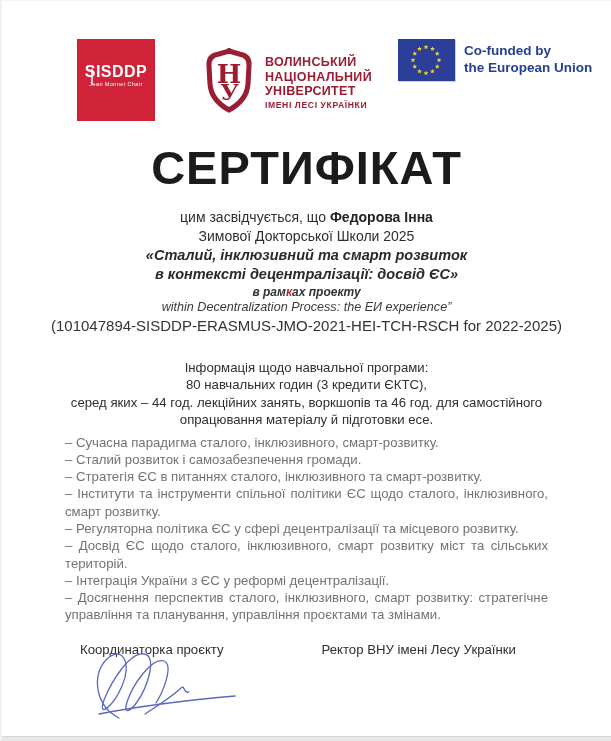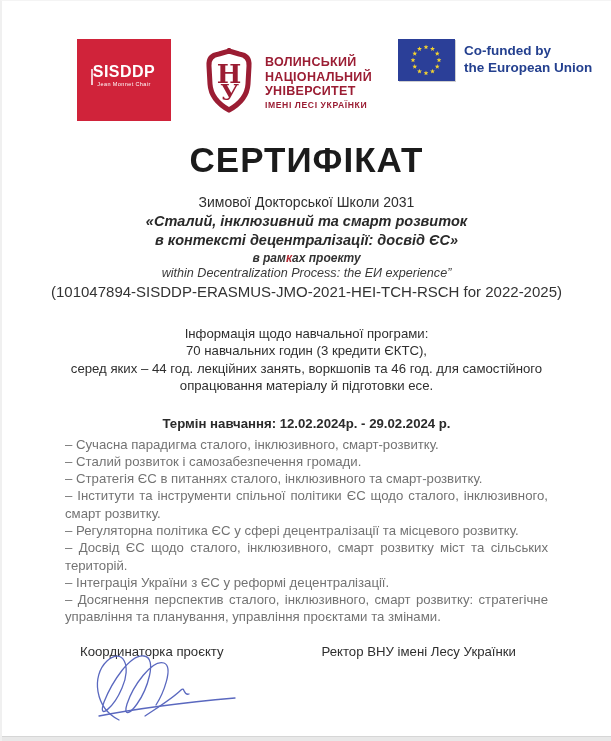--- a/index.html
+++ b/index.html
@@ -10,37 +10,37 @@
     border-left:2px solid #f0f0f0; border-top:1px solid #f4f4f4;
     overflow:hidden; color:#2e2e2e;
   }
   .bottom-edge {
     position:absolute; left:0; bottom:0; width:100%; height:5px;
     background:#e8e8e8; border-top:1px solid #d6d6d6;
   }
   
   .header { position:relative; height:122px; }
   .sisddp {
-    position:absolute; left:75px; top:38px; width:94px; height:82px;
+    position:absolute; left:75px; top:38px; width:78px; height:82px;
     background:#d0233a; display:flex; flex-direction:column;
     align-items:center; justify-content:center; padding-bottom:10px;
   }
   .sisddp .micro { position:absolute; left:14px; top:30px; width:2px; height:16px; background:rgba(255,255,255,.75); }
   .sisddp .big { color:#fff; font-weight:bold; font-size:16px; letter-spacing:.5px; line-height:16px; }
   .sisddp .small { color:#fff; font-size:5.5px; letter-spacing:.4px; margin-top:1px; }
   .uni { position:absolute; left:198px; top:47px; display:flex; }
   .uni .crest { width:58px; height:66px; }
   .uni .uni-text { margin-left:7px; padding-top:7px; color:#9b1d33; }
   .uni .uni-text .l { font-weight:bold; font-size:12.5px; line-height:14.5px; letter-spacing:.3px; }
   .uni .uni-text .l4 { font-weight:bold; font-size:8.6px; line-height:12px; letter-spacing:.6px; }
   .eu { position:absolute; left:396px; top:38px; display:flex; align-items:flex-start; }
   .eu .flag { width:57px; height:42px; box-shadow:1px 1px 0 #cfcfcf; }
   .eu .eu-text { margin-left:9px; padding-top:3px; color:#24408f; font-weight:bold; font-size:13.5px; line-height:17px; }
   
-  .title { text-align:center; margin-top:17px; font-size:35px; font-weight:bold; color:#1b1b1b; letter-spacing:1px; }
+  .title { text-align:center; margin-top:17px; font-size:47px; font-weight:bold; color:#1b1b1b; letter-spacing:1px; }
   .center { text-align:center; }
   .recipient { margin-top:13px; font-size:14px; line-height:19px; color:#2e2e2e; }
   .recipient b { color:#222; }
   .course { font-size:14.5px; font-weight:bold; font-style:italic; line-height:18.5px; color:#2a2a2a; }
   .within { font-size:12px; font-weight:bold; font-style:italic; margin-top:2px; color:#333; }
   .within .redk { color:#b02730; }
   .project { font-size:12.6px; font-style:italic; line-height:15.5px; color:#3a3a3a; margin-top:1px; }
   .code { font-size:15px; color:#333; margin-top:1px; font-style:normal; }
   .info { margin-top:25px; font-size:13.2px; line-height:17.5px; color:#2f2f2f; }
   .term { margin-top:21px; font-size:13.2px; font-weight:bold; color:#2a2a2a; }
@@ -105,41 +105,43 @@
       <div class="eu-text">
         <div>Co-funded by</div>
         <div>the European Union</div>
       </div>
     </div>
   </div>
 
   <div class="title">СЕРТИФІКАТ</div>
 
   <div class="recipient center">
-    <div>Зимової Докторської Школи 2031</div>
+    <div>
+      <span>цим засвідчується, що </span><b>Федорова Інна</b>
+    </div>
+    <div>Зимової Докторської Школи 2025</div>
     <div class="course">«Сталий, інклюзивний та смарт розвиток</div>
     <div class="course">в контексті децентралізації: досвід ЄС»</div>
   </div>
 
   <div class="center">
     <div class="within">
       <span>в рам</span><span class="redk">к</span><span>ах проекту</span>
     </div>
     <div class="project">within Decentralization Process: the EИ experience”</div>
     <div class="code">(101047894-SISDDP-ERASMUS-JMO-2021-HEI-TCH-RSCH for 2022-2025)</div>
   </div>
 
   <div class="info center">
     <div>Інформація щодо навчальної програми:</div>
-    <div>70 навчальних годин (3 кредити ЄКТС),</div>
+    <div>80 навчальних годин (3 кредити ЄКТС),</div>
     <div>серед яких – 44 год. лекційних занять, воркшопів та 46 год. для самостійного</div>
     <div>опрацювання матеріалу й підготовки есе.</div>
   </div>
 
-  <div class="term center">Термін навчання: 12.02.2024р. - 29.02.2024 р.</div>
 
   <ul class="topics">
 
       <li>– Сучасна парадигма сталого, інклюзивного, смарт-розвитку.</li>
 
       <li>– Сталий розвиток і самозабезпечення громади.</li>
 
       <li>– Стратегія ЄС в питаннях сталого, інклюзивного та смарт-розвитку.</li>
 
       <li>– Інститути та інструменти спільної політики ЄС щодо сталого, інклюзивного, смарт розвитку.</li>

